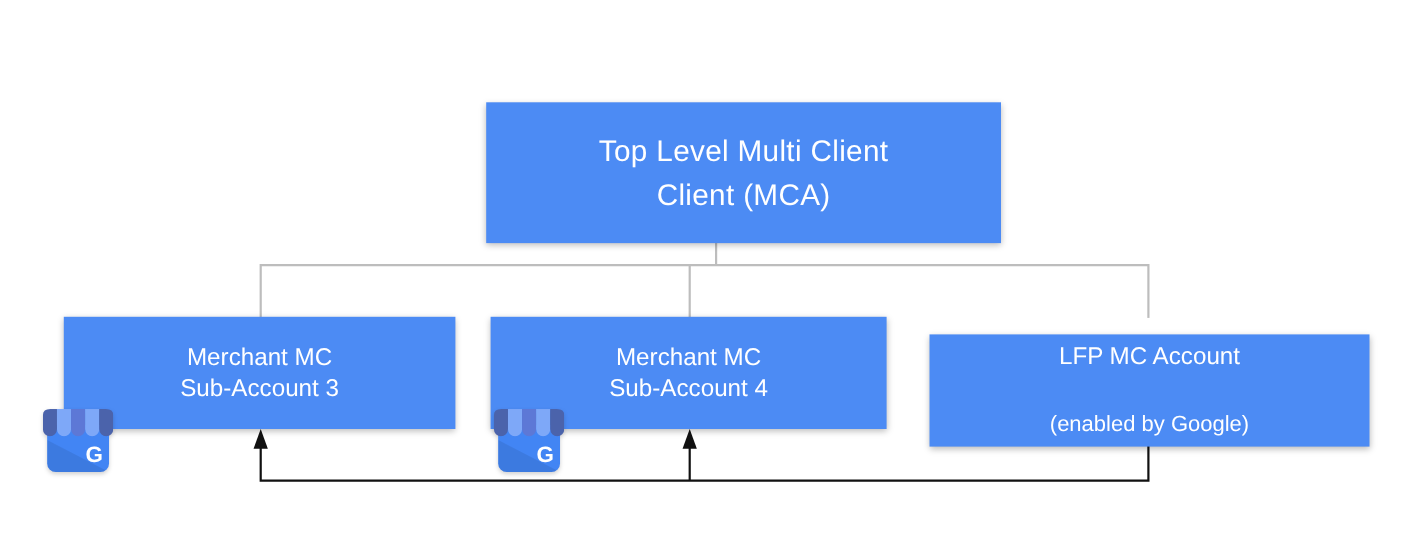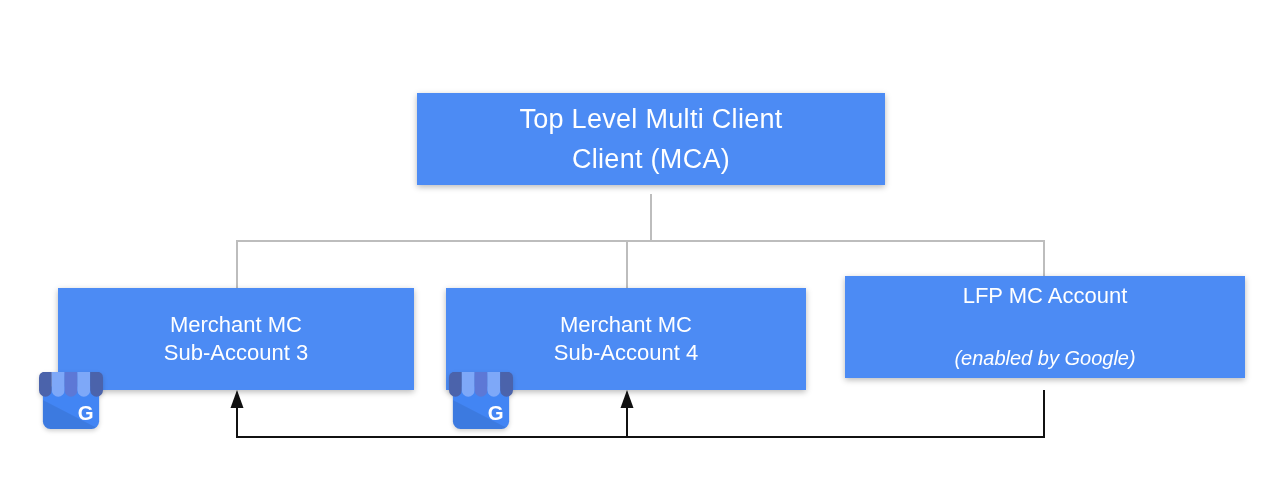--- a/index.html
+++ b/index.html
@@ -23,29 +23,29 @@
     background: #4c8bf4;
     color: #ffffff;
     display: flex;
     flex-direction: column;
     align-items: center;
     justify-content: center;
     text-align: center;
     box-shadow: 0 2px 6px rgba(0,0,0,0.28);
   }
   .node .l1, .node .l2 { display: block; }
-  .node-top { left: 417px; top: 93px; width: 468px; height: 92px; }
+  .node-top { left: 442px; top: 93px; width: 468px; height: 128px; }
   .node-top .l1, .node-top .l2 { font-size: 27px; line-height: 40px; letter-spacing: 0.3px; }
   .node-sub1 { left: 58px;  top: 288px; width: 356px; height: 102px; }
   .node-sub2 { left: 446px; top: 288px; width: 360px; height: 102px; }
-  .node-lfp  { left: 845px; top: 276px; width: 400px; height: 102px; gap: 35px; }
+  .node-lfp  { left: 845px; top: 304px; width: 400px; height: 102px; gap: 35px; }
   .node-sub1 .l1, .node-sub1 .l2,
   .node-sub2 .l1, .node-sub2 .l2 { font-size: 22px; line-height: 28px; }
   .node-lfp .l1 { font-size: 22px; line-height: 28px; }
-  .node-lfp .l2 { font-size: 20px; line-height: 27px; font-style: italic; }
+  .node-lfp .l2 { font-size: 20px; line-height: 27px; }
   .gbp-icon {
     position: absolute;
     z-index: 2;
     width: 70px;
     height: 64px;
   }
   .gbp-icon-1 { left: 36px;  top: 367px; }
   .gbp-icon-2 { left: 446px; top: 367px; }
   .gbp-icon svg { display: block; width: 70px; height: 64px; filter: drop-shadow(0 2px 2px rgba(0,0,0,0.18)); }
   .gbp-g {

